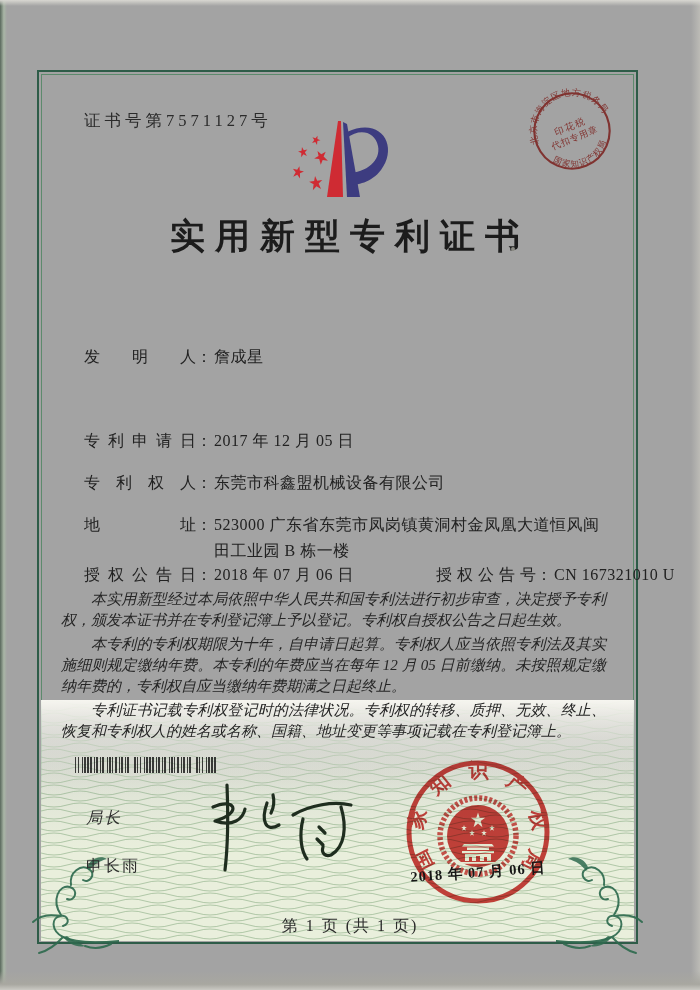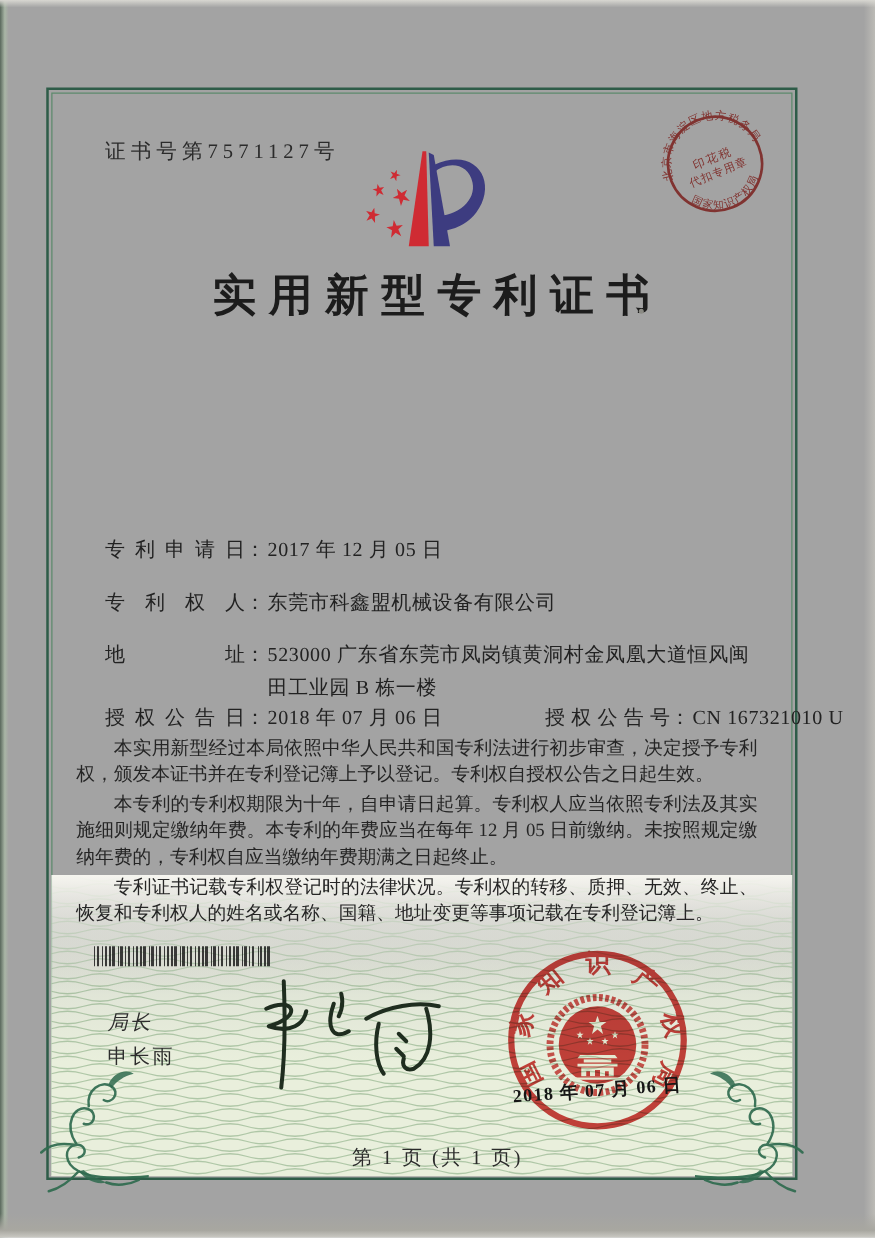--- a/index.html
+++ b/index.html
@@ -43,31 +43,31 @@
   .frow{position:absolute;left:84px;width:535px;font-size:16px;line-height:26px;color:#222;}
   .flabel{display:inline-block;width:112px;text-align:justify;text-align-last:justify;vertical-align:top;}
   .fcolon{display:inline-block;width:18px;vertical-align:top;}
   .fvalue{display:inline-block;vertical-align:top;letter-spacing:.5px;}
   .fvalue.addr{width:398px;}
   .pair2{position:absolute;left:352px;top:0;white-space:nowrap;}
   .flabel2{display:inline-block;width:100px;text-align:justify;text-align-last:justify;vertical-align:top;}
 
   
   .paras{position:absolute;left:61px;top:589px;width:545px;font-size:15px;line-height:21px;
-    text-align:justify;color:#252525;}
+    font-style:italic;text-align:justify;color:#252525;}
   .paras p{margin:0 0 3px 0;text-indent:2em;}
 
   .barcode{position:absolute;left:75px;top:757px;width:142px;height:16px;opacity:.85;
     background:repeating-linear-gradient(90deg,#1c1c1c 0 1.2px,transparent 1.2px 2.6px,
       #1c1c1c 2.6px 4.4px,transparent 4.4px 7px,#1c1c1c 7px 7.8px,transparent 7.8px 9px,
       #1c1c1c 9px 11px,transparent 11px 12.4px);}
 
   .signer-title{position:absolute;left:86px;top:808px;font-family:"Liberation Sans","DejaVu Sans",sans-serif;
     font-size:16px;color:#2d2d2d;letter-spacing:2px;font-style:italic;}
-  .signer-name{position:absolute;left:86px;top:835px;font-family:Liberation Mono, monospace;
+  .signer-name{position:absolute;left:86px;top:856px;font-family:Liberation Mono, monospace;
     font-size:16px;color:#2d2d2d;letter-spacing:2px;}
   .sig{position:absolute;left:185px;top:775px;}
 
   .seal{position:absolute;left:400px;top:752px;mix-blend-mode:multiply;opacity:.95;}
   .seal-date{position:absolute;left:402px;top:863px;width:152px;text-align:center;
     font-size:14.5px;font-weight:bold;color:#161616;transform:rotate(-4deg);letter-spacing:1px;}
 
   .footer{position:absolute;left:0;right:0;top:916px;text-align:center;font-size:16px;
     letter-spacing:2px;color:#2b2b2b;}
 </style>
@@ -184,20 +184,23 @@
     <text font-size="10" fill="#c5413c" letter-spacing="1" font-family="Liberation Serif,serif">
       <textPath href="#ts-bot" startOffset="8">国家知识产权局</textPath>
     </text>
     <text x="55" y="53" text-anchor="middle" font-size="11" fill="#c5413c" letter-spacing="2">印花税</text>
     <text x="55" y="67" text-anchor="middle" font-size="10.5" fill="#c5413c" letter-spacing="1">代扣专用章</text>
   </svg>
 
   <div class="title">实用新型专利证书</div>
   <div class="speck"></div>
 
+  <div class="frow" style="top:344px">
+    <span class="flabel">发明人</span><span class="fcolon">：</span><span class="fvalue">詹成星</span>
+  </div>
   <div class="frow" style="top:428px">
     <span class="flabel">专利申请日</span><span class="fcolon">：</span><span class="fvalue">2017 年 12 月 05 日</span>
   </div>
   <div class="frow" style="top:470px">
     <span class="flabel">专利权人</span><span class="fcolon">：</span><span class="fvalue">东莞市科鑫盟机械设备有限公司</span>
   </div>
   <div class="frow" style="top:512px">
     <span class="flabel">地址</span><span class="fcolon">：</span><span class="fvalue addr">523000 广东省东莞市凤岗镇黄洞村金凤凰大道恒风闽田工业园 B 栋一楼</span>
   </div>
   <div class="frow" style="top:562px">

